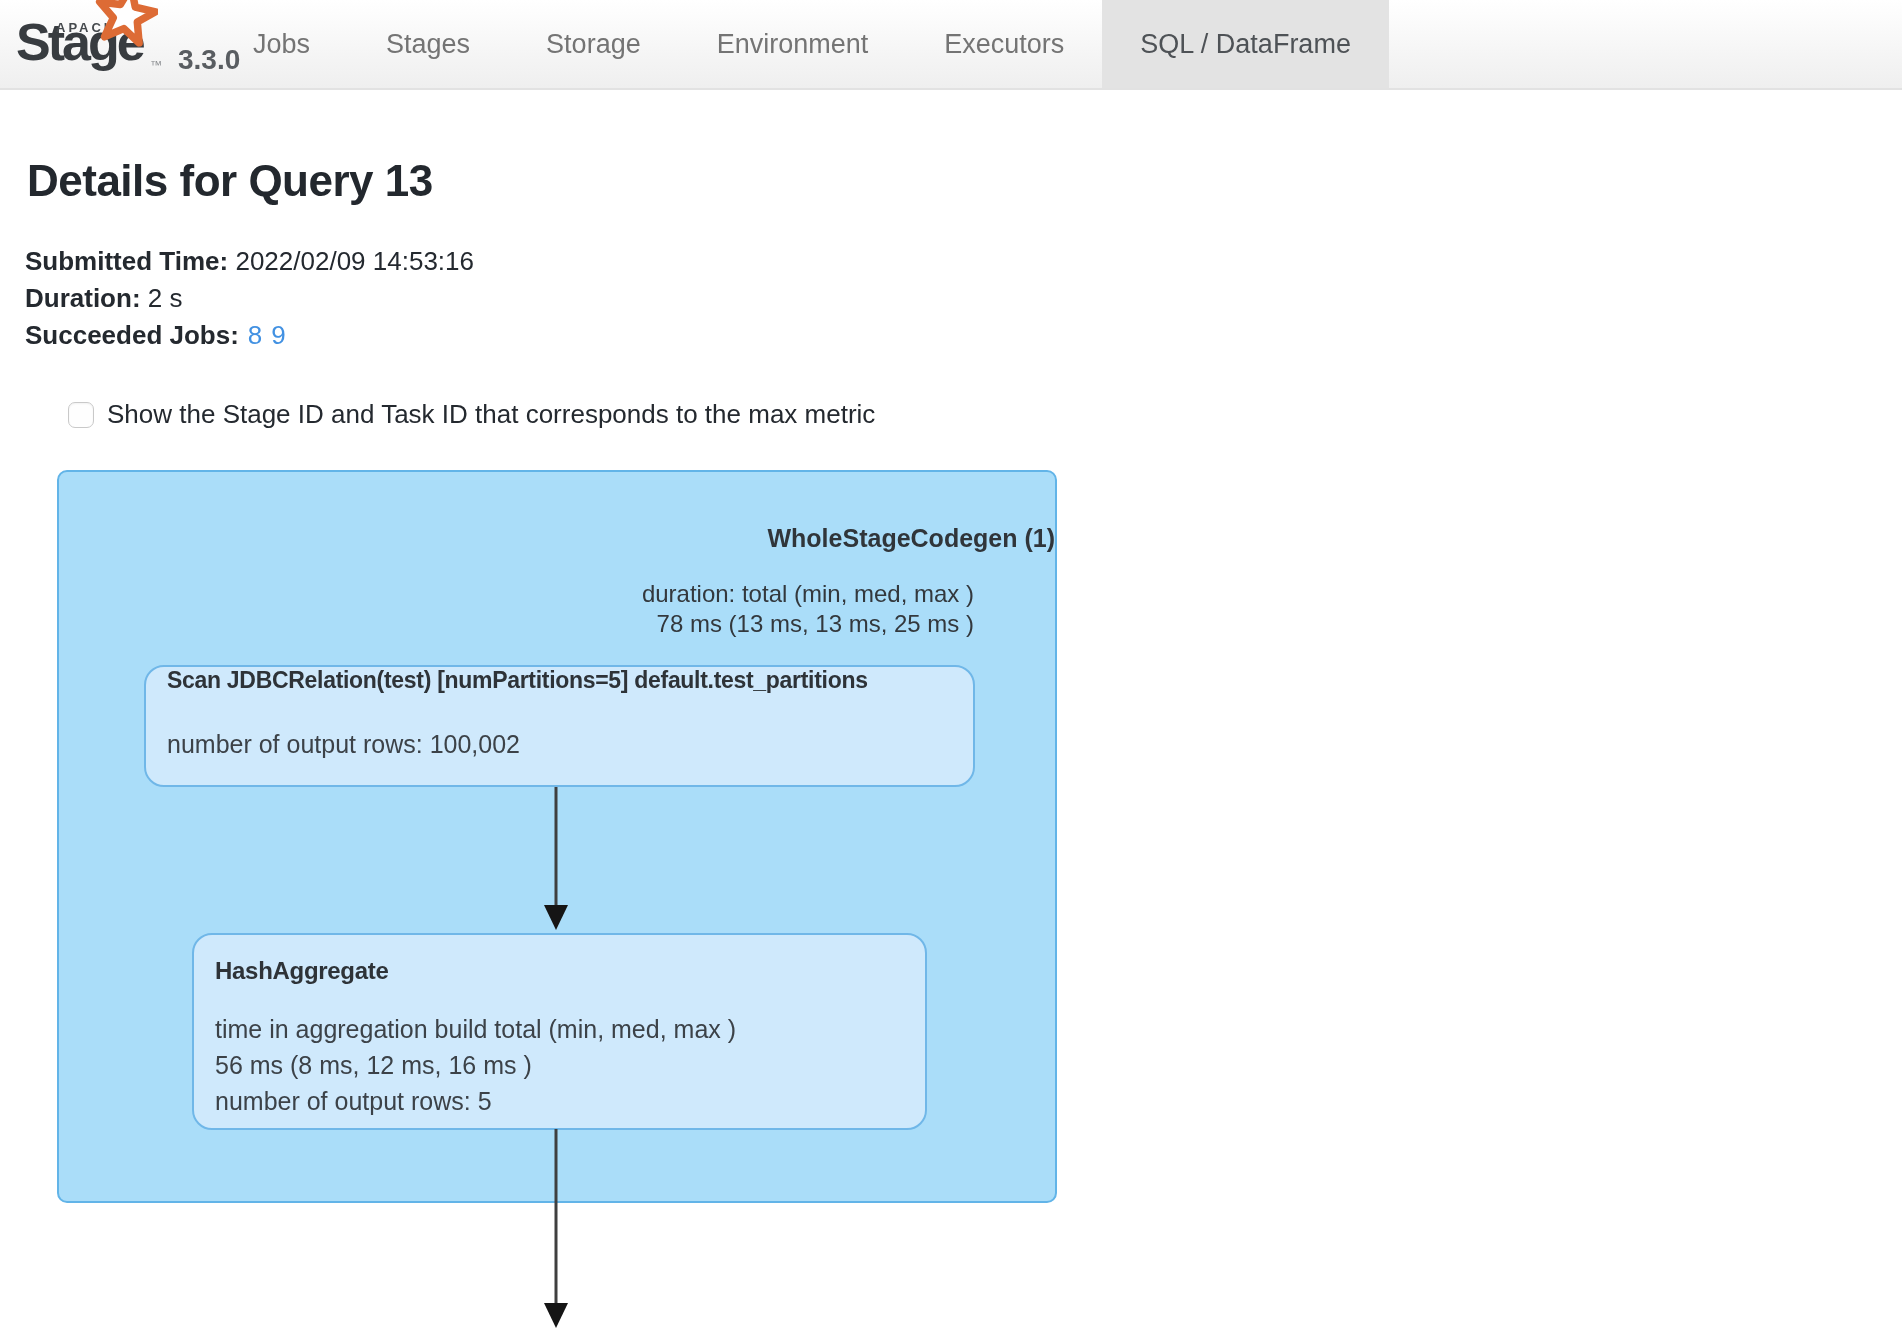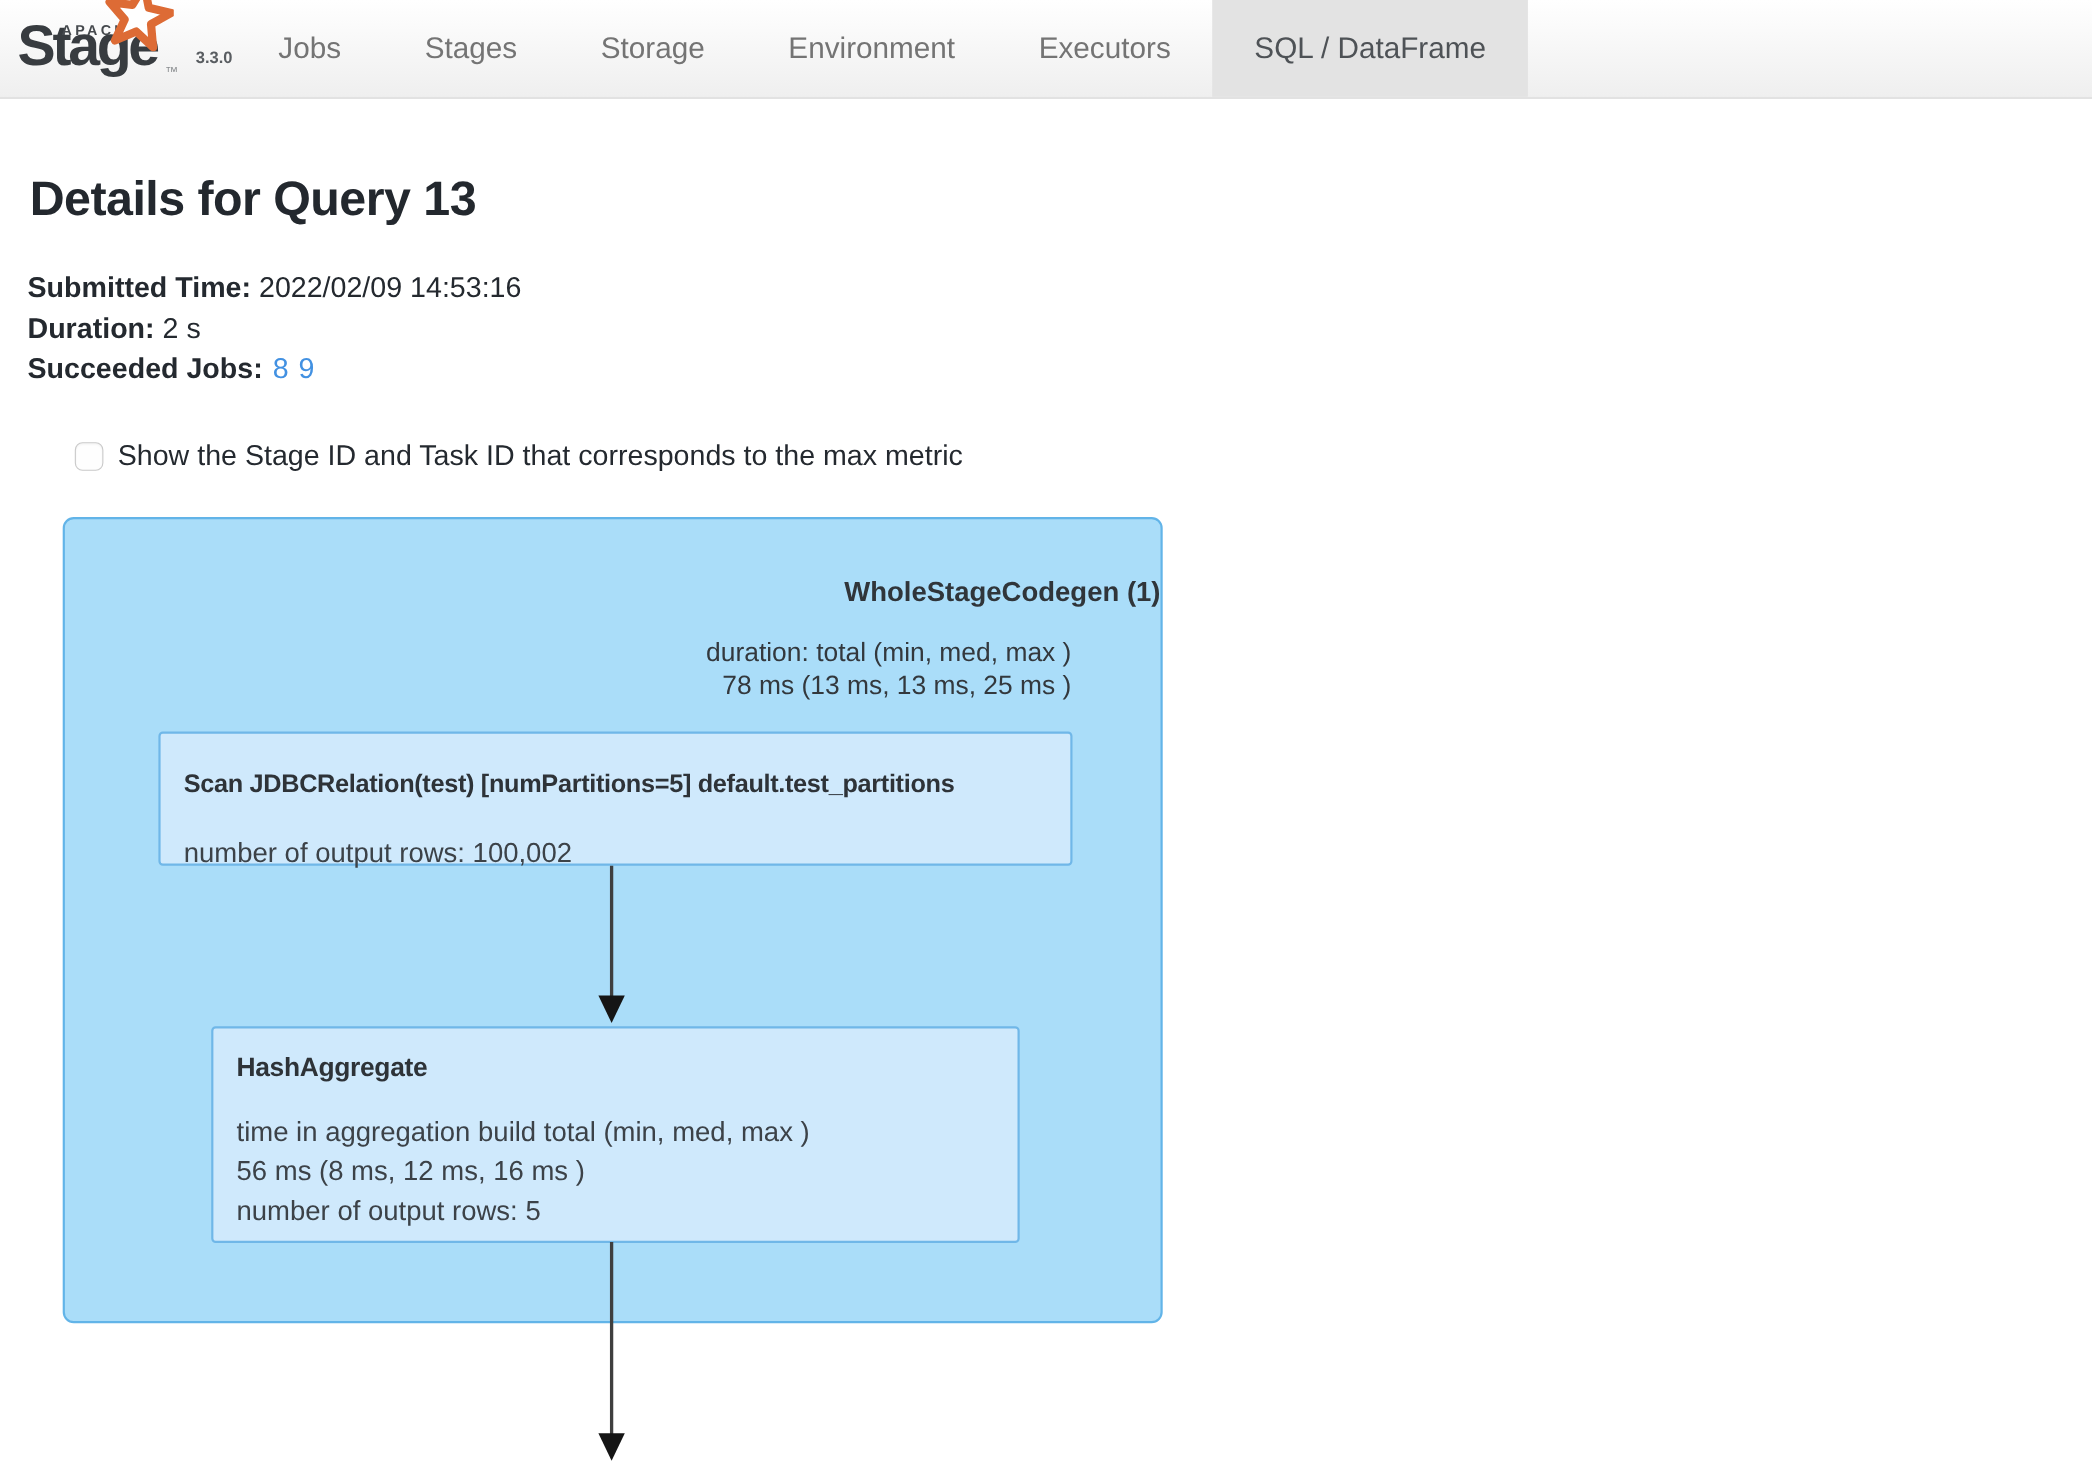--- a/index.html
+++ b/index.html
@@ -10,21 +10,21 @@
   .navbar { position:relative; height:90px; width:100%;
     background:linear-gradient(#ffffff,#efefef);
     border-bottom:2px solid #e2e2e2; display:flex; align-items:stretch; z-index:5; }
   .brand { position:relative; width:215px; flex:0 0 215px; cursor:pointer; }
   .brand .apache { position:absolute; left:56px; top:20px; font-size:13px; font-weight:bold;
     letter-spacing:3px; color:#45494d; }
   .brand .spark { position:absolute; left:16px; top:12px; font-size:52px; font-weight:bold;
     letter-spacing:-3px; color:#383c40; }
   .brand .tm { position:absolute; left:150px; top:58px; font-size:12px; color:#8a8d90; }
   .brand .star { position:absolute; left:94px; top:-16px; }
-  .brand .version { position:absolute; left:178px; top:44px; font-size:15px; font-weight:bold;
+  .brand .version { position:absolute; left:178px; top:44px; font-size:28px; font-weight:bold;
     color:#595d61; }
   .nav { display:flex; align-items:stretch; }
   .nav-link { display:flex; align-items:center; padding:0 38px; font-size:27px;
     color:#747474; text-decoration:none; cursor:pointer; }
   .nav-link.active { background:#e3e3e3; color:#4e5256; }
 
   
   main { position:absolute; left:0; top:92px; width:1902px; height:1240px; }
   .page-title { position:absolute; left:27px; top:64px; font-size:44px; font-weight:bold;
     letter-spacing:-0.5px; color:#23282e; }
@@ -38,21 +38,21 @@
     flex:0 0 26px; cursor:pointer; }
 
   
   .cluster { position:absolute; left:57px; top:378px; width:1000px; height:733px;
     background:#aaddf9; border:2.5px solid #62b4e8; border-radius:10px; }
   .cluster-title { margin-top:52px; text-align:right;
     font-size:25px; font-weight:bold; color:#30353a; }
   .cluster-metrics { margin-top:26px; padding-right:81px; text-align:right;
     font-size:24px; line-height:30px; color:#33383d; }
   .node { position:absolute; background:#cfe9fc; border:2px solid #70b7e8;
-    border-radius:4px; padding:32px 21px; }
+    border-radius:20px; padding:0 21px; }
   .node-title { font-size:23px; font-weight:bold; letter-spacing:-0.3px; color:#2e3338;
     white-space:nowrap; }
   .node-hash .node-title { font-size:24px; }
   .node-metrics { font-size:25px; line-height:36px; color:#3c4248; }
   .node-scan { left:85px; top:193px; width:831px; height:122px; }
   .node-scan .node-metrics { margin-top:32px; }
   .node-hash { left:133px; top:461px; width:735px; height:197px; padding-top:22px; }
   .node-hash .node-metrics { margin-top:26px; }
   .arrows { position:absolute; left:0; top:0; width:1902px; height:1240px;
     pointer-events:none; z-index:2; }

